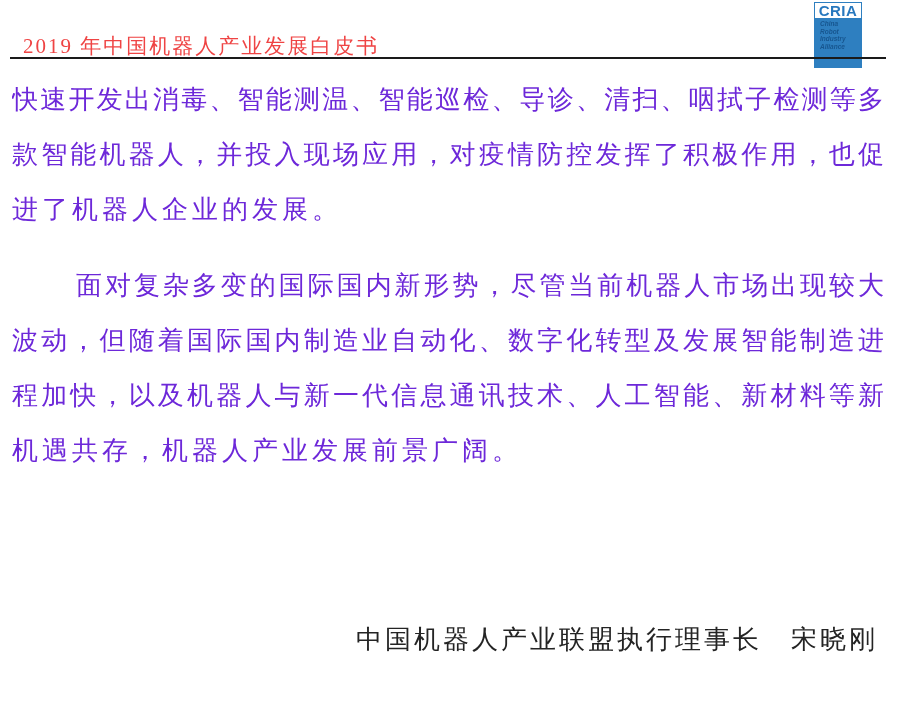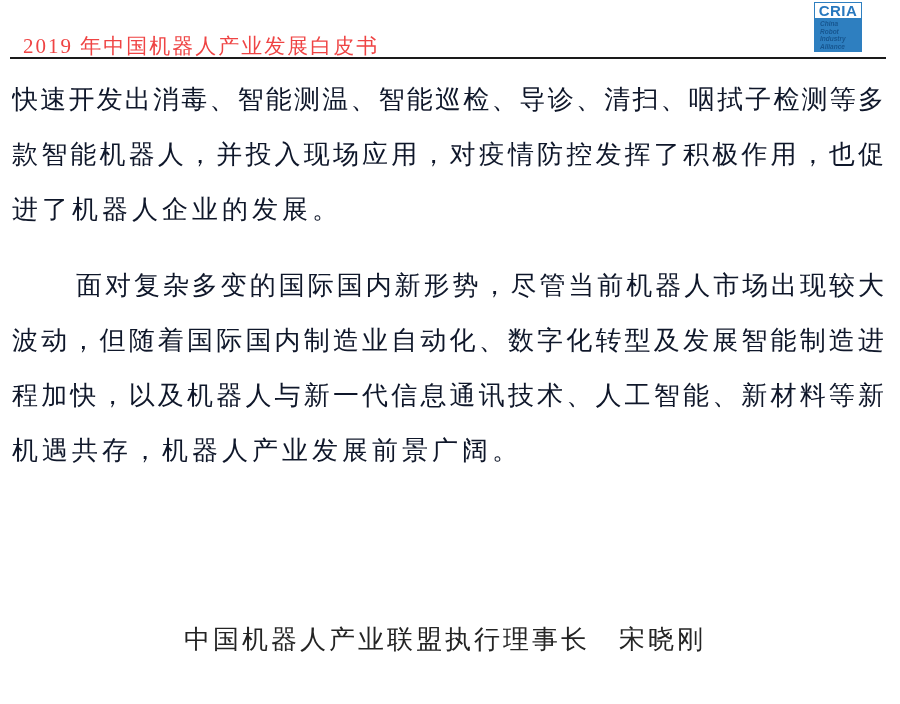--- a/index.html
+++ b/index.html
@@ -33,21 +33,21 @@
     top: 57px;
     width: 876px;
     height: 2px;
     background: #1a1a1a;
   }
   .logo {
     position: absolute;
     left: 814px;
     top: 2px;
     width: 48px;
-    height: 50px;
+    height: 66px;
     border: 1px solid #2E7FC0;
     background: #2E7FC0;
     box-sizing: border-box;
   }
   .logo-top {
     height: 15px;
     background: #ffffff;
     display: flex;
     align-items: center;
     justify-content: center;
@@ -83,21 +83,21 @@
   }
   .bline {
     height: 55px;
     line-height: 55px;
     letter-spacing: 2px;
     text-align: justify;
     text-align-last: justify;
     text-justify: inter-character;
     white-space: nowrap;
     overflow: hidden;
-    color: #0f172a;
+    color: #6d28d9;
   }
   .bline.end-line {
     text-align: right;
     text-align-last: left;
     letter-spacing: 4px;
   }
   .bline.indent {
     padding-left: 64px;
   }
   .para-gap {
@@ -107,21 +107,21 @@
   
   .signature {
     position: absolute;
     left: 12px;
     top: 612px;
     width: 866px;
     height: 55px;
     line-height: 55px;
     font-size: 26px;
     letter-spacing: 3px;
-    text-align: center;
+    text-align: right;
     color: #242424;
     white-space: nowrap;
   }
 </style>
 </head>
 <body>
 
 <div class="page">
 
   <div class="header-title">2019 年中国机器人产业发展白皮书</div>

